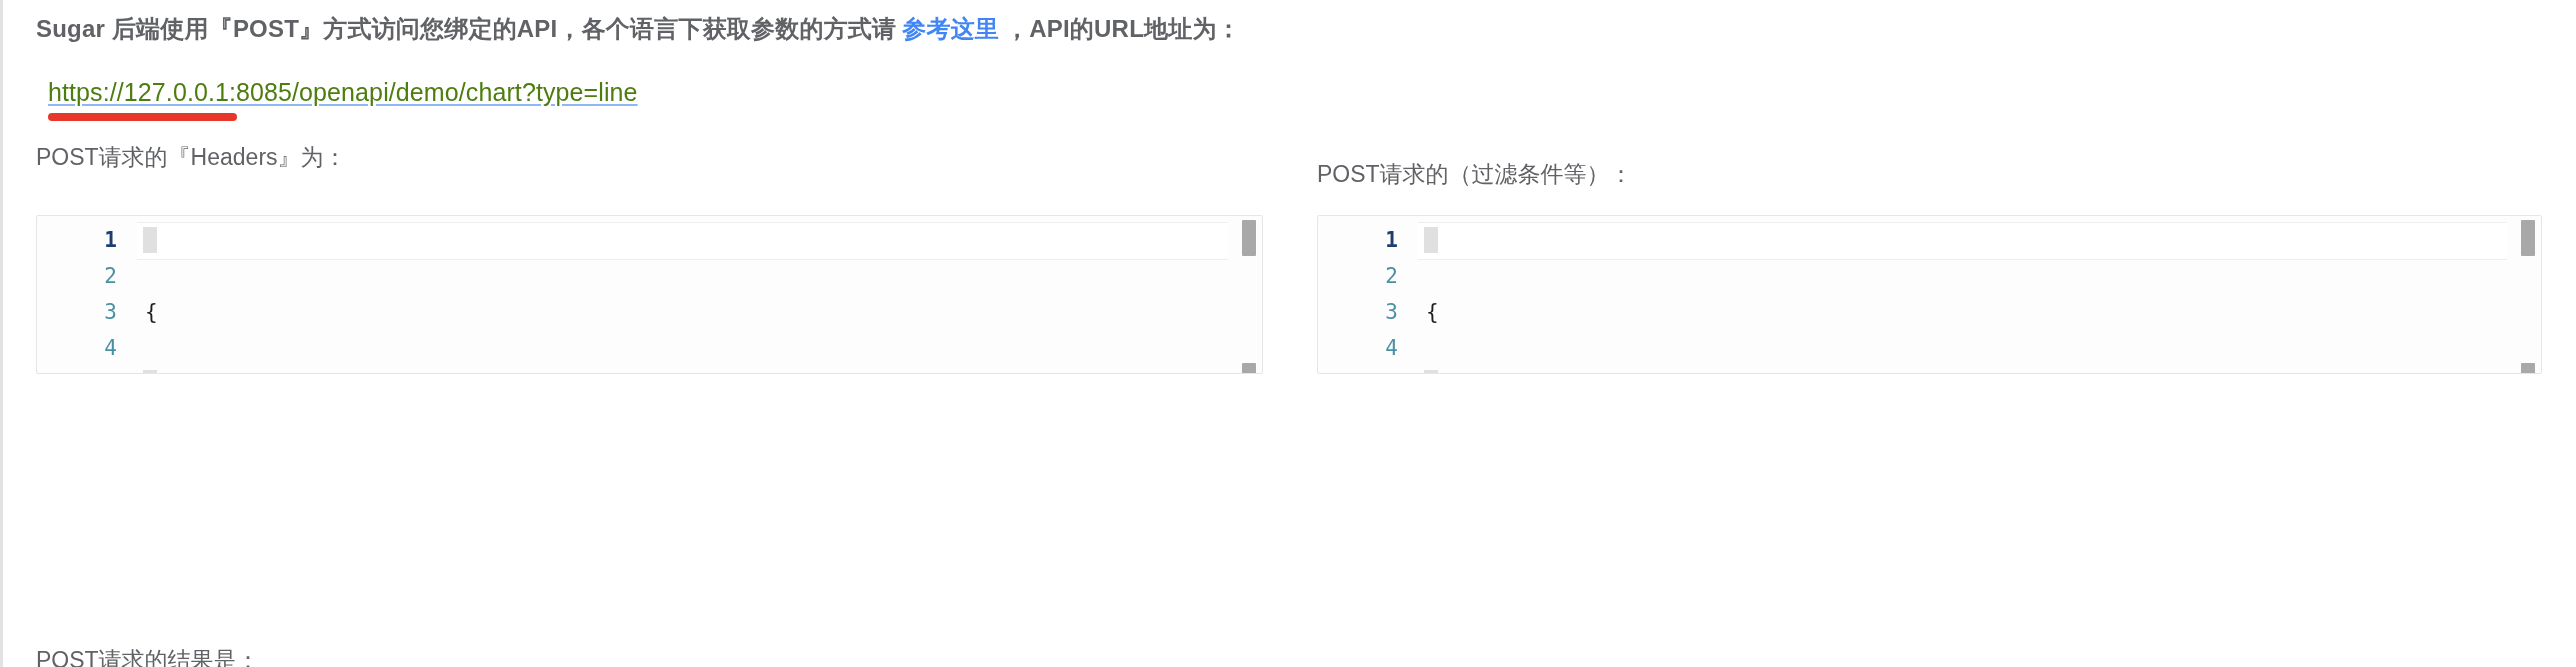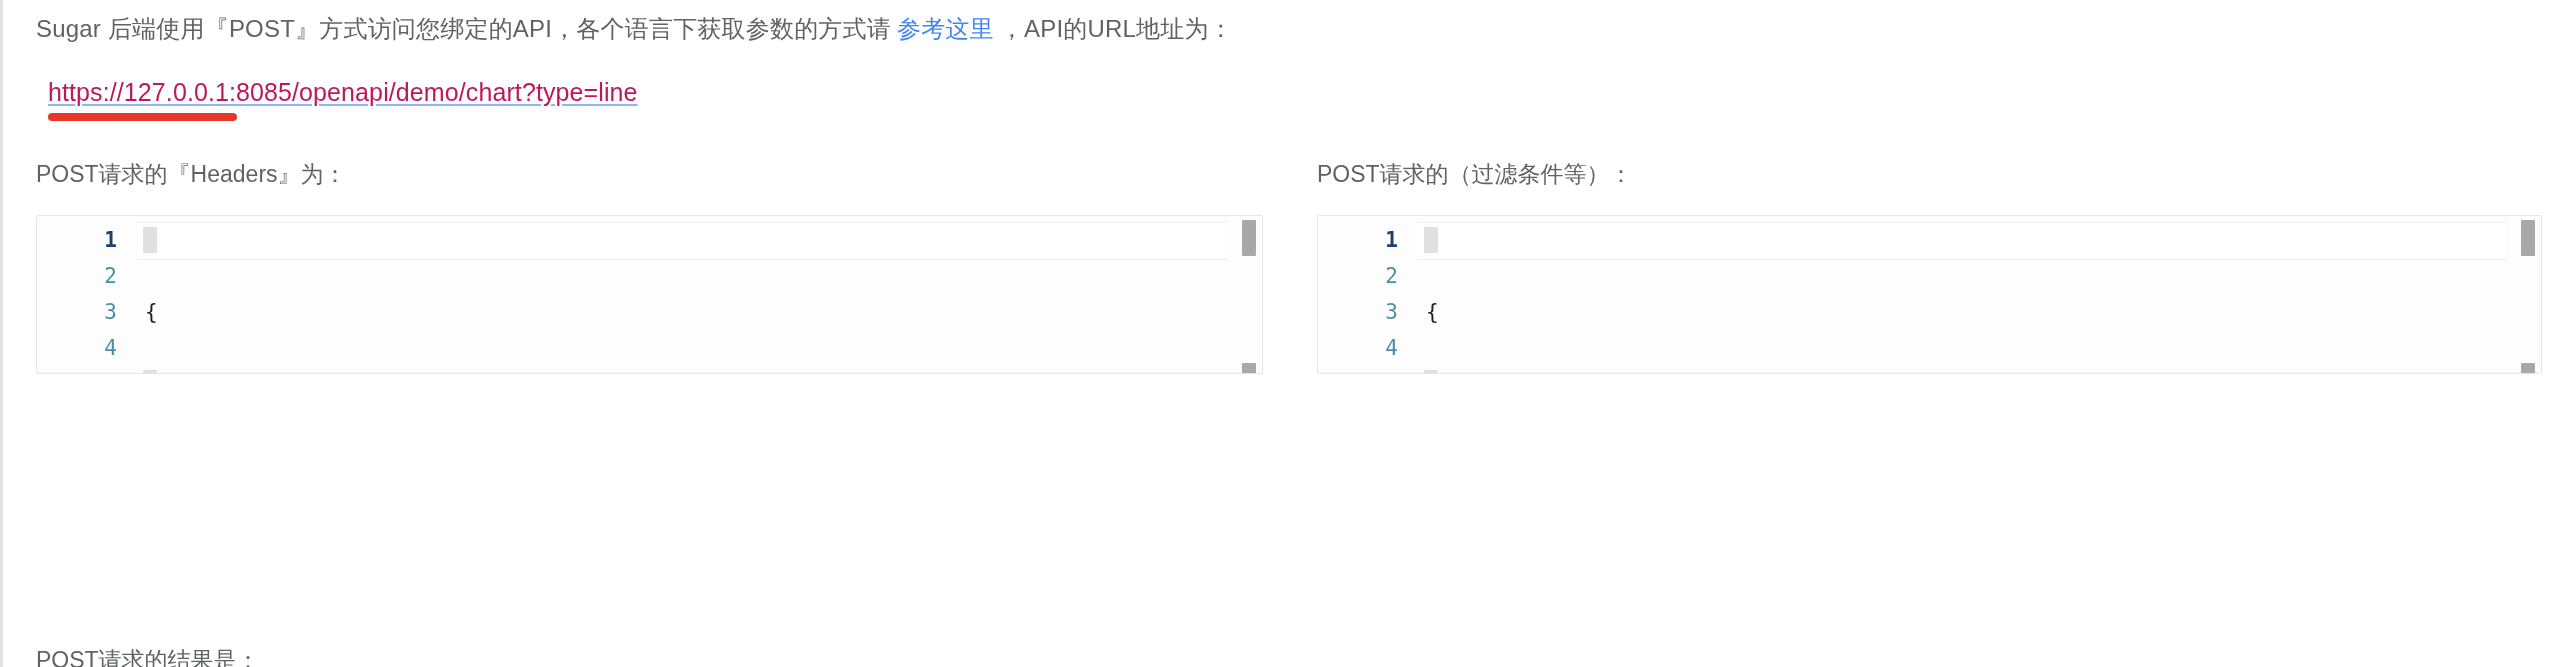--- a/index.html
+++ b/index.html
@@ -36,39 +36,40 @@
   
   .intro {
     position: absolute;
     left: 36px;
     top: 12px;
     font-size: 24px;
     line-height: 34px;
     color: #606266;
     white-space: nowrap;
     letter-spacing: 0.2px;
+    font-weight: bold;
   }
   .intro .link {
     color: #4285f4;
     cursor: pointer;
     text-decoration: none;
     padding: 0 6px;
   }
 
   
   .url-wrap {
     position: absolute;
     left: 48px;
     top: 76px;
     white-space: nowrap;
   }
   .api-url {
     font-size: 25px;
     line-height: 32px;
-    color: #be185d;
+    color: #4d7c0f;
     text-decoration: underline;
     text-decoration-color: #8fb7f5;
     text-underline-offset: 3px;
     cursor: pointer;
     letter-spacing: 0.1px;
   }
   .red-mark {
     position: absolute;
     left: 0px;
     top: 37px;
@@ -79,21 +80,21 @@
   }
 
   
   .sec-label {
     position: absolute;
     font-size: 23px;
     line-height: 30px;
     color: #606266;
     white-space: nowrap;
   }
-  #label-headers { left: 36px;  top: 159px; text-align: right; }
+  #label-headers { left: 36px;  top: 142px; text-align: right; }
   #label-payload { left: 1317px; top: 159px; }
 
   
   .editor {
     position: absolute;
     top: 215px;
     height: 159px;
     background: #fdfdfd;
     border: 1px solid #e6e6e6;
     border-radius: 2px;

